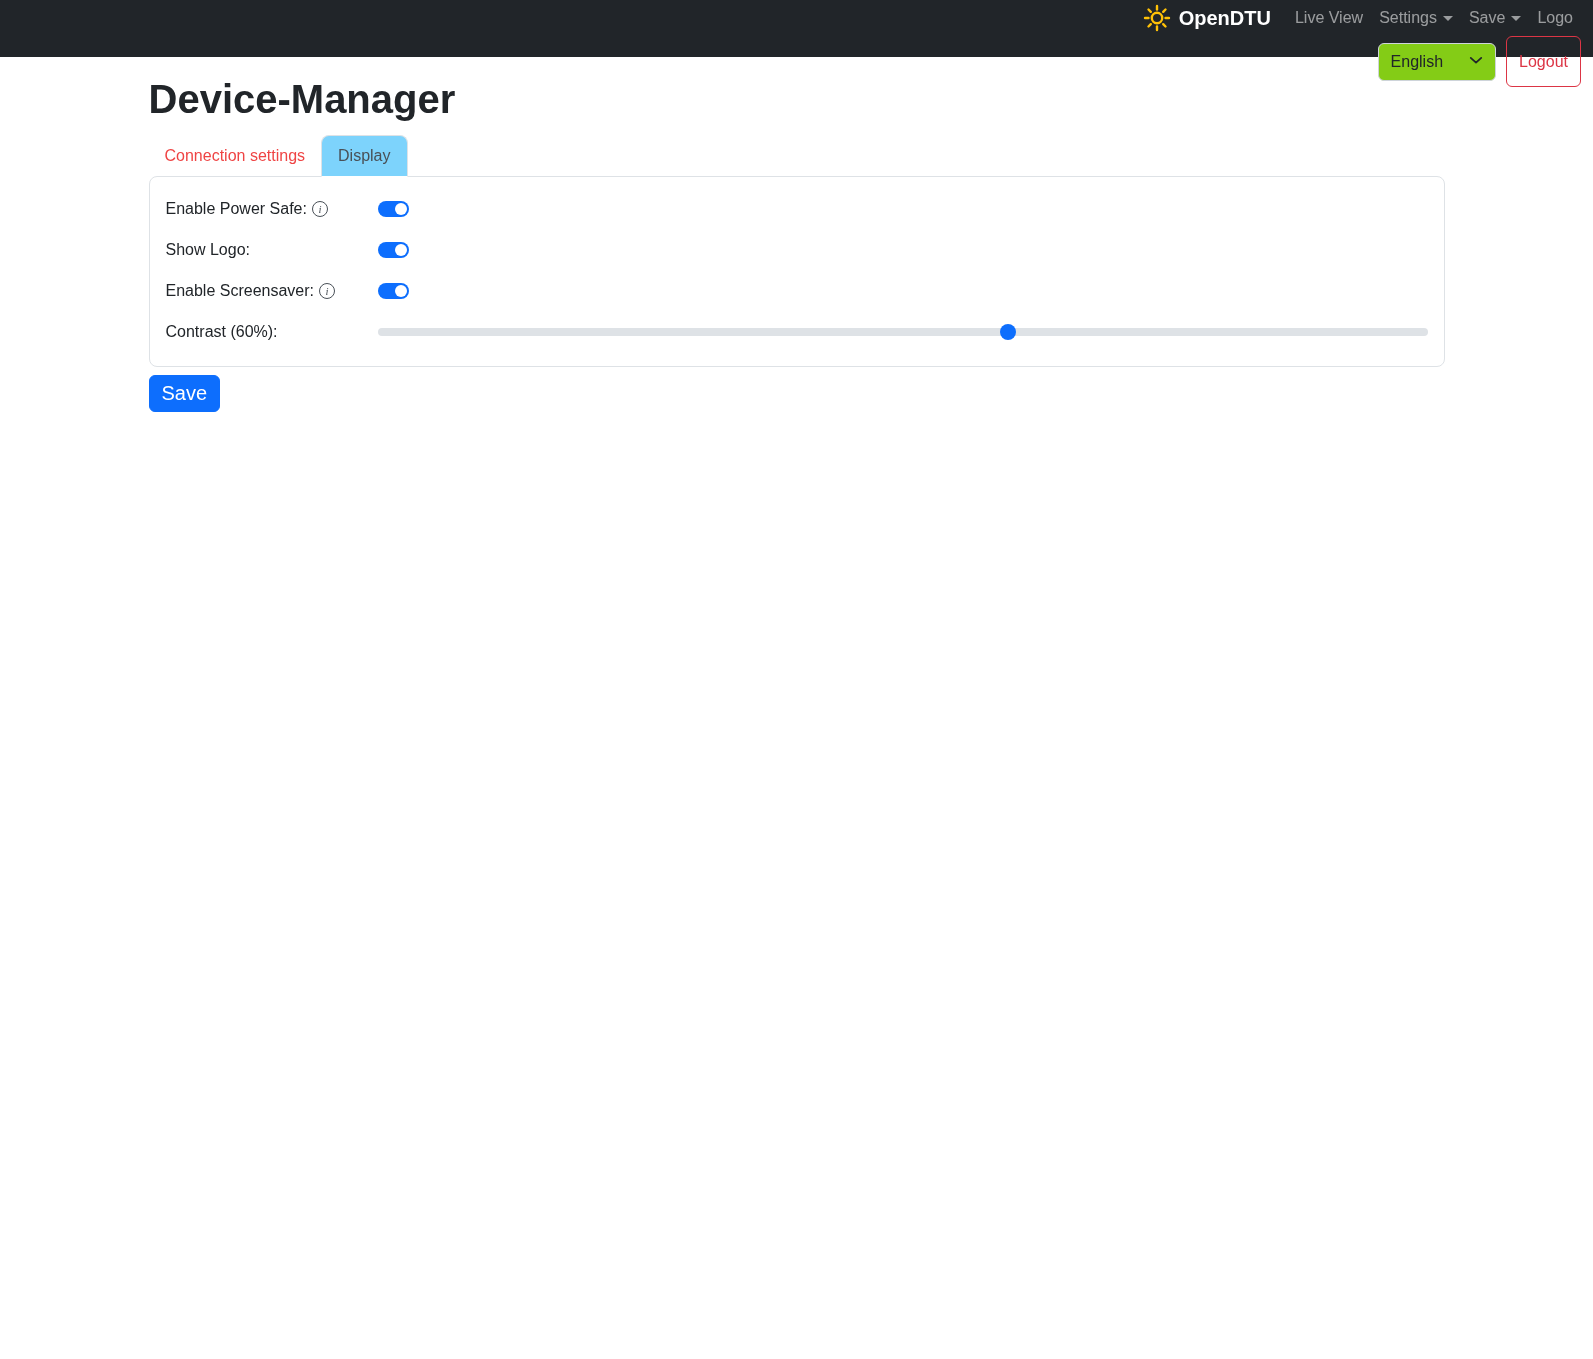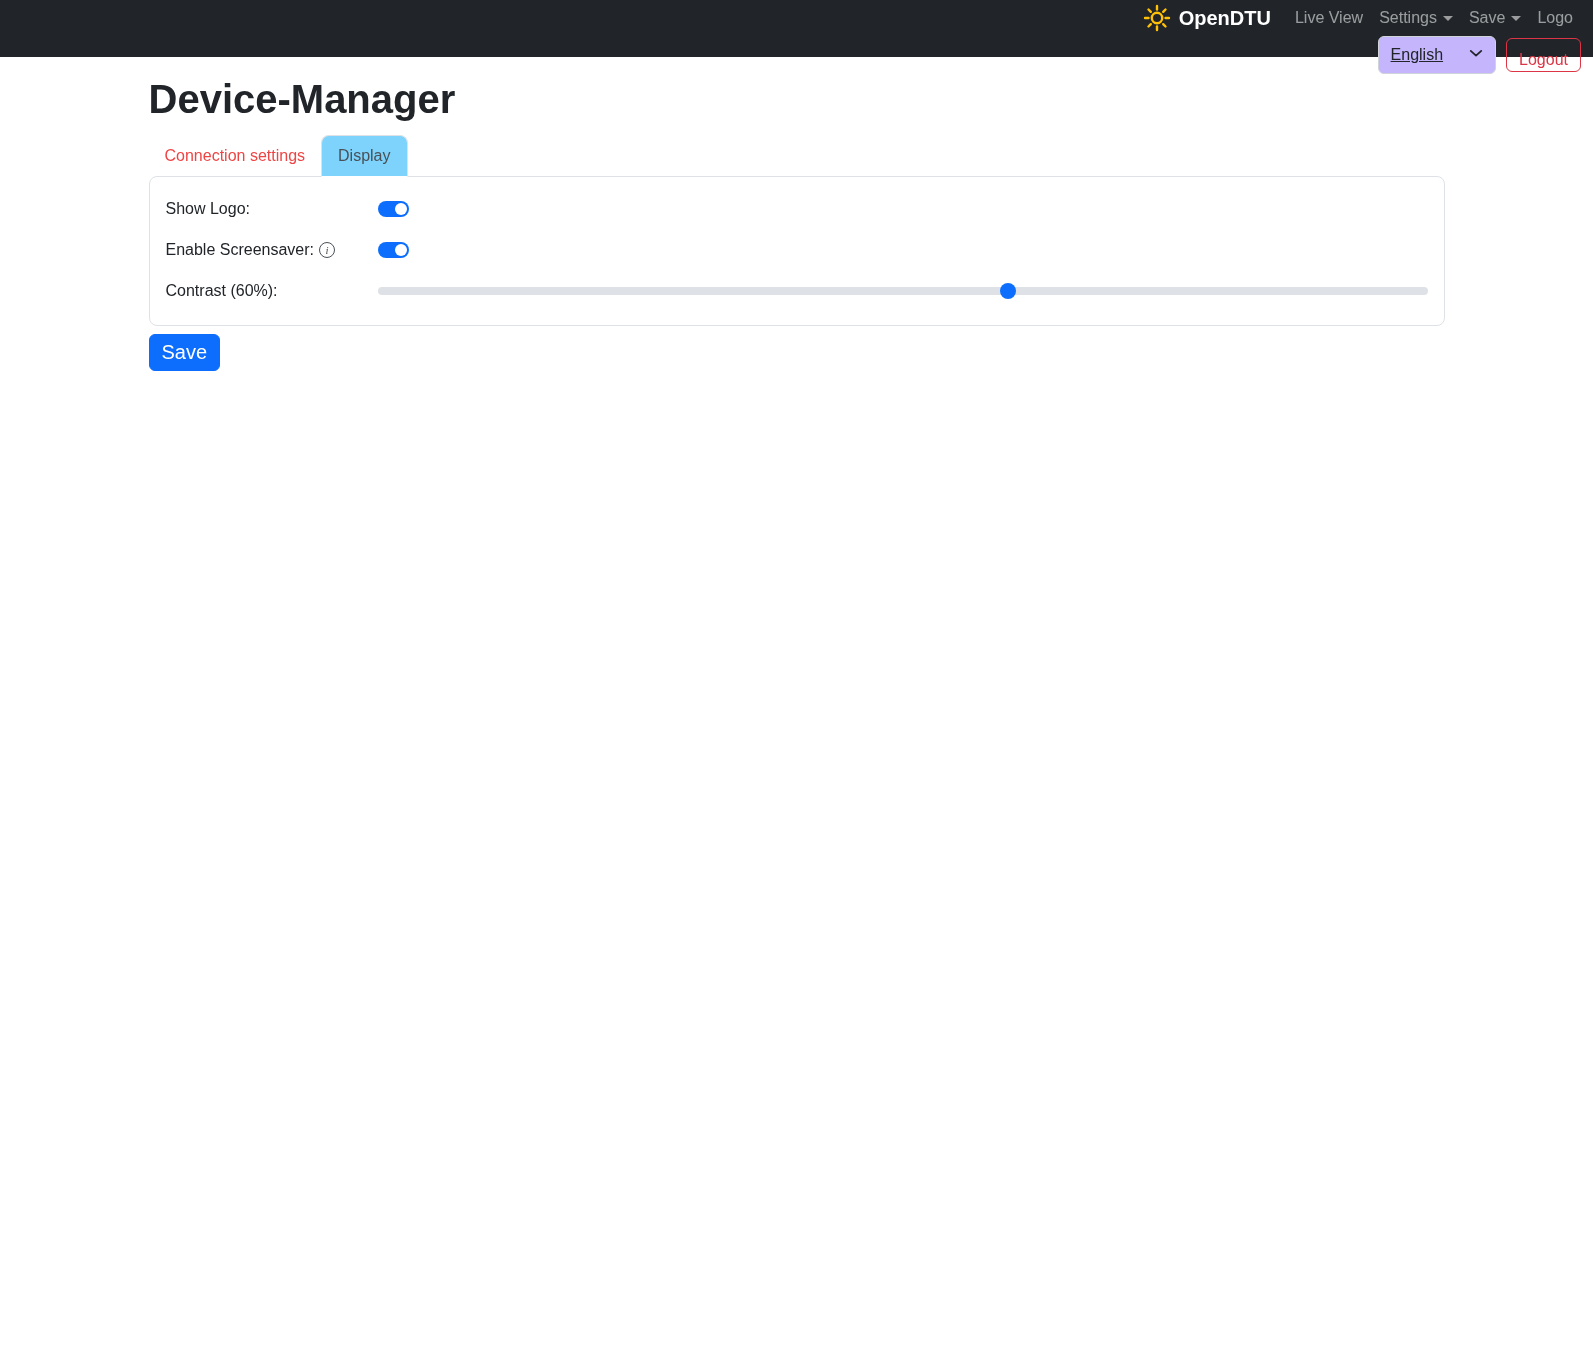--- a/index.html
+++ b/index.html
@@ -11,26 +11,26 @@
     justify-content:space-between; padding:0 12px;flex-direction:column; }
   .nav-left { display:flex; align-items:center; }
   .brand { display:flex; align-items:center; gap:8px; color:#fff; font-size:20px;
     font-weight:700; margin-right:16px; text-decoration:none; cursor:pointer; padding:4px 0; }
   .sun { display:inline-flex; width:28px; height:28px; }
   .nav-link { color:rgba(255,255,255,0.55); text-decoration:none; padding:8px;
     display:flex; align-items:center; cursor:pointer; }
   .caret { display:inline-block; margin-left:6px; border-left:5px solid transparent;
     border-right:5px solid transparent; border-top:5px solid rgba(255,255,255,0.55); }
   .nav-right { display:flex; align-items:center; gap:10px; }
-  .lang-select { background:#c4b5fd; color:#212529; border-radius:6px; height:38px;
+  .lang-select { background:#84cc16; color:#212529; border-radius:6px; height:38px;
     display:flex; align-items:center; padding:6px 12px; gap:26px; cursor:pointer;
-    border:1px solid #ced4da;text-decoration:underline; }
+    border:1px solid #ced4da; }
   .chev { width:14px; height:14px; }
   .logout-btn { background:transparent; color:#dc3545; border:1px solid #dc3545;
-    border-radius:6px; height:34px; padding:12px 12px; font-size:16px; cursor:pointer;
+    border-radius:6px; height:51px; padding:12px 12px; font-size:16px; cursor:pointer;
     font-family:inherit; }
 
   
   .container { width:1320px; margin:0 auto; padding:0 12px; }
   h1 { font-size:40px; font-weight:600; line-height:1.2; margin-top:18px; color:#212529; }
 
   
   .tabs { display:flex; margin-top:12px; align-items:flex-end; }
   .tab { padding:8px 16px; cursor:pointer; text-decoration:none; font-size:16px; line-height:24px; }
   .tab-link { color:#ef4444; }
@@ -122,20 +122,31 @@
 <div class="container">
   <h1>Device-Manager</h1>
 
   <div class="tabs">
     <a class="tab tab-link">Connection settings</a>
     <a class="tab tab-active">Display</a>
   </div>
 
   <div class="card">
 
+    <div class="form-row">
+      <div class="label-col">
+        <span class="field-label">Enable Power Safe:</span>
+        <span class="info-dot"></span>
+      </div>
+      <div class="control-col">
+        <span class="switch">
+            <span class="knob"></span>
+          </span>
+      </div>
+    </div>
 
     <div class="form-row">
       <div class="label-col">
         <span class="field-label">Show Logo:</span>
       </div>
       <div class="control-col">
         <span class="switch">
             <span class="knob"></span>
           </span>
       </div>

